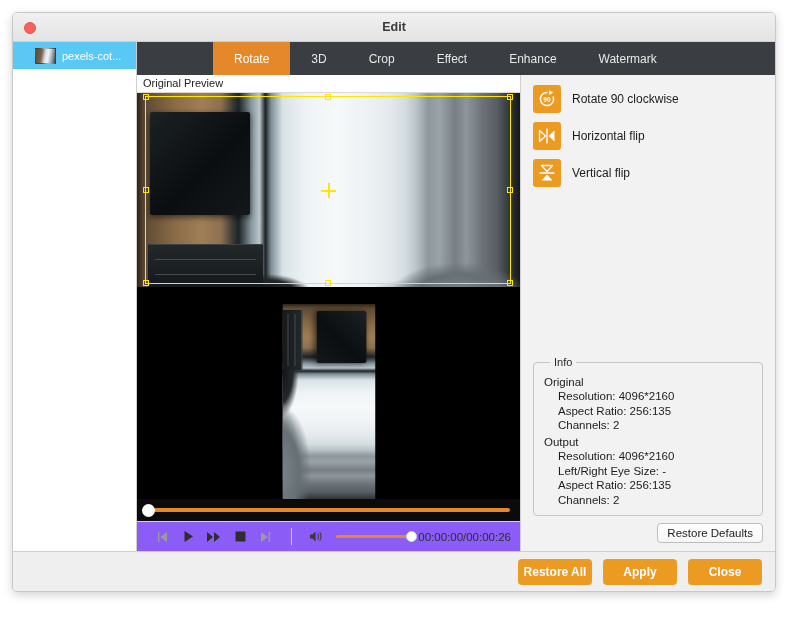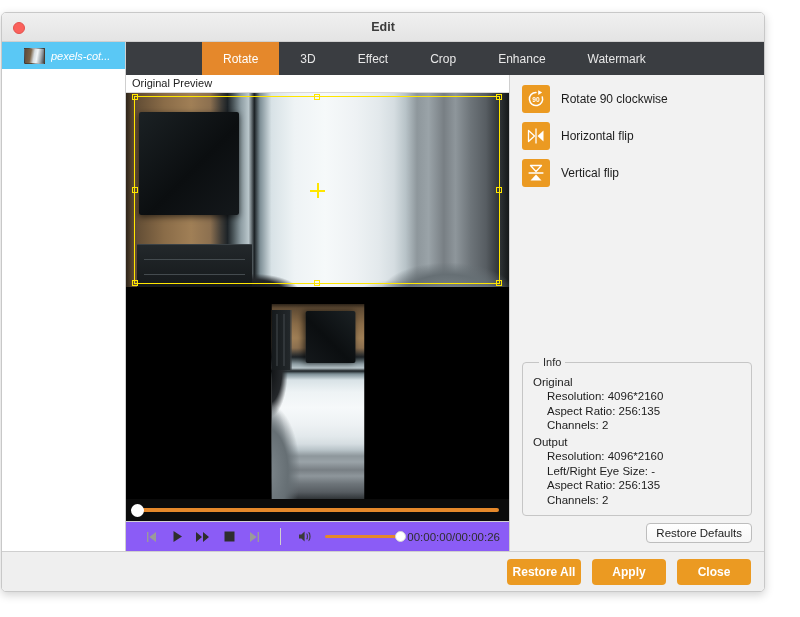--- a/index.html
+++ b/index.html
@@ -4,21 +4,21 @@
 <style>
   * { box-sizing: border-box; margin: 0; padding: 0; }
   html, body {
     width: 800px; height: 617px;
     background: #ffffff;
     font-family: "Liberation Sans", sans-serif;
     overflow: hidden;
   }
   .app-window {
     position: absolute;
-    left: 1px; top: 12px;
+    left: 12px; top: 12px;
     width: 764px; height: 580px;
     background: #ffffff;
     border: 1px solid #c8c8c8;
     border-radius: 5px;
     box-shadow: 0 3px 10px rgba(0,0,0,0.18);
     overflow: hidden;
     display: flex;
     flex-direction: column;
   }
   
@@ -54,21 +54,20 @@
     border-right: 1px solid #cfcfcf;
     padding-top: 0;
   }
   .file-item {
     height: 27px;
     background: #5ac8f5;
     display: flex;
     align-items: center;
     padding-left: 22px;
     gap: 6px;
-    font-style: italic;
   }
   .thumb {
     width: 21px; height: 16px;
     background: linear-gradient(100deg,#5b4a3a 0%,#7a6348 30%,#d8dde0 48%,#f2f5f7 62%,#9aa3a8 82%,#3c4247 100%);
     border: 1px solid rgba(0,0,0,0.25);
     flex: 0 0 auto;
   }
   .file-name {
     font-size: 11px;
     color: #ffffff;
@@ -383,22 +382,22 @@
         <div class="file-name">pexels-cot...</div>
       </div>
     </div>
 
     <div class="main-col">
 
       <div class="tab-row">
         <div class="tab-spacer"></div>
         <div class="tab active">Rotate</div>
         <div class="tab">3D</div>
+        <div class="tab">Crop</div>
         <div class="tab">Effect</div>
-        <div class="tab">Crop</div>
         <div class="tab">Enhance</div>
         <div class="tab">Watermark</div>
       </div>
 
       <div class="content">
 
         <div class="preview-col">
 
           <div class="section-label">Original Preview</div>
 

